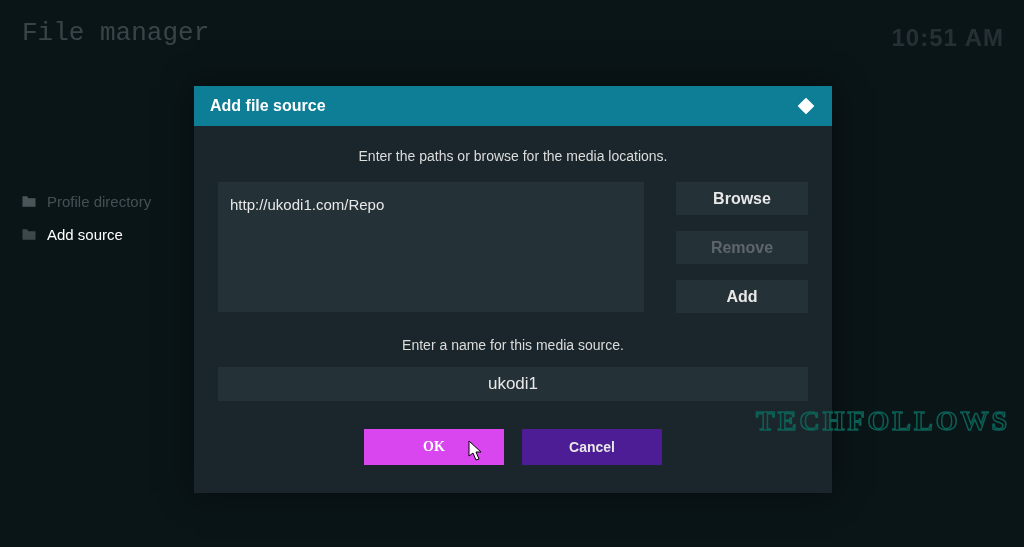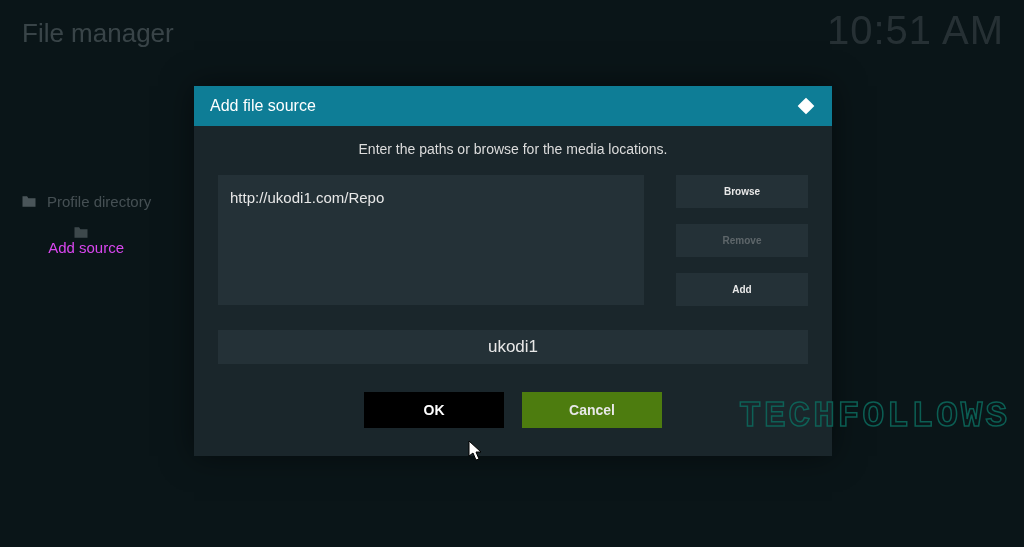--- a/index.html
+++ b/index.html
@@ -16,27 +16,28 @@
       overflow: hidden;
       position: relative;
     }
     .header-title {
       position: absolute;
       top: 18px;
       left: 22px;
       font-size: 26px;
       font-weight: 300;
       color: rgba(200, 210, 215, 0.25);
+      font-family: Liberation Mono, monospace;
     }
     .header-clock {
       position: absolute;
-      top: 8px;
+      top: 24px;
       right: 20px;
-      font-size: 40px;
-      font-weight: 400;
+      font-size: 24px;
+      font-weight: 700;
       color: rgba(200, 210, 215, 0.15);
       letter-spacing: 1px;
     }
     .sidebar {
       position: absolute;
       top: 185px;
       left: 16px;
     }
     .sidebar-item {
       display: flex;
@@ -48,22 +49,21 @@
     .sidebar-item .folder-icon {
       width: 16px;
       height: 13px;
       margin-right: 10px;
       opacity: 0.5;
     }
     .sidebar-item.dimmed {
       color: rgba(180, 190, 195, 0.35);
     }
     .sidebar-item.active {
-      color: #d946ef;
-      flex-direction: column;
+      color: #ffffff;
     }
     .sidebar-item.active .folder-icon {
       opacity: 0.4;
     }
     .dialog {
       position: absolute;
       top: 86px;
       left: 194px;
       width: 638px;
       background: #1a262b;
@@ -73,28 +73,28 @@
       background: #0e7d96;
       height: 40px;
       display: flex;
       align-items: center;
       justify-content: space-between;
       padding: 0 16px;
     }
     .dialog-title {
       color: #fff;
       font-size: 16px;
-      font-weight: normal;
+      font-weight: bold;
     }
     .kodi-logo {
       width: 20px;
       height: 20px;
     }
     .dialog-body {
-      padding: 15px 24px 28px 24px;
+      padding: 22px 24px 28px 24px;
     }
     .instruction {
       text-align: center;
       font-size: 14px;
       color: #dcdcdc;
       margin-bottom: 18px;
     }
     .paths-row {
       display: flex;
       gap: 32px;
@@ -111,21 +111,21 @@
     }
     .path-buttons {
       width: 132px;
       display: flex;
       flex-direction: column;
       gap: 16px;
     }
     .side-button {
       background: #243137;
       color: #e8e8e8;
-      font-size: 10px;
+      font-size: 16px;
       font-weight: bold;
       height: 33px;
       display: flex;
       align-items: center;
       justify-content: center;
       cursor: pointer;
     }
     .side-button.disabled {
       color: rgba(200,200,200,0.35);
       cursor: default;
@@ -157,46 +157,47 @@
       height: 36px;
       display: flex;
       align-items: center;
       justify-content: center;
       font-size: 14px;
       font-weight: bold;
       cursor: pointer;
       position: relative;
     }
     .main-button.ok {
-      background: #000000;
+      background: #d946ef;
       color: #fff;
+      font-family: Liberation Serif, serif;
     }
     .main-button.cancel {
-      background: #4d7c0f;
+      background: #4c1d95;
       color: #e8e8e8;
     }
     .cursor {
       position: absolute;
       top: 440px;
       left: 468px;
       width: 16px;
       height: 22px;
       pointer-events: none;
       z-index: 100;
     }
     .watermark {
       position: absolute;
       right: 14px;
       bottom: 110px;
-      font-size: 36px;
+      font-size: 28px;
       font-weight: 900;
       letter-spacing: 3px;
       color: transparent;
       -webkit-text-stroke: 1.5px #0c6b5e;
-      font-family: Liberation Mono, monospace;
+      font-family: Liberation Serif, serif;
       opacity: 0.85;
       pointer-events: none;
     }
   </style>
 </head>
 <body>
 
 <div class="header-title">File manager</div>
 <div class="header-clock">10:51 AM</div>
 
@@ -225,20 +226,21 @@
   <div class="dialog-body">
     <div class="instruction">Enter the paths or browse for the media locations.</div>
     <div class="paths-row">
       <div class="paths-box">http://ukodi1.com/Repo</div>
       <div class="path-buttons">
         <div class="side-button">Browse</div>
         <div class="side-button disabled">Remove</div>
         <div class="side-button">Add</div>
       </div>
     </div>
+    <div class="name-instruction">Enter a name for this media source.</div>
     <div class="name-input">ukodi1</div>
     <div class="dialog-buttons">
       <div class="main-button ok">OK</div>
       <div class="main-button cancel">Cancel</div>
     </div>
   </div>
 </div>
 
 <svg class="cursor" viewBox="0 0 16 22">
   <path fill="#fff" stroke="#000" stroke-width="1" d="M1 1 L1 16 L5 13 L8 20 L11 19 L8 12 L13 12 Z"></path>

